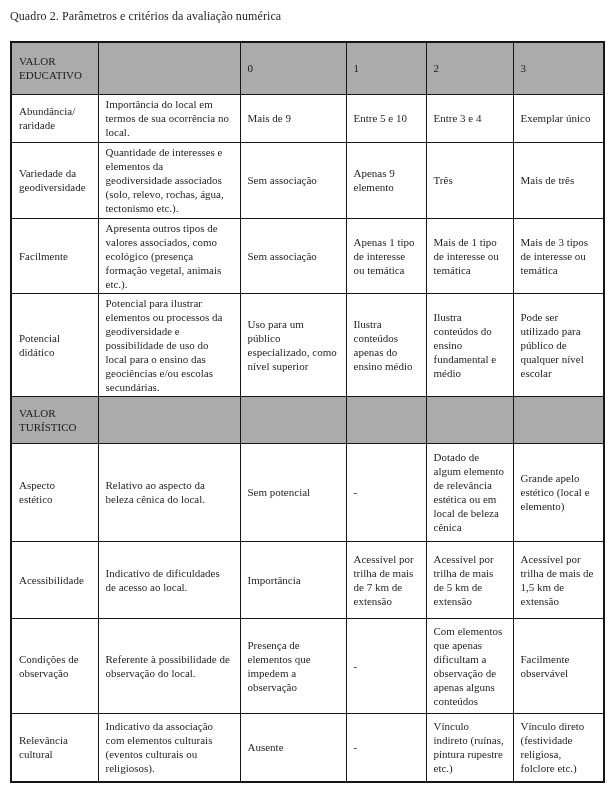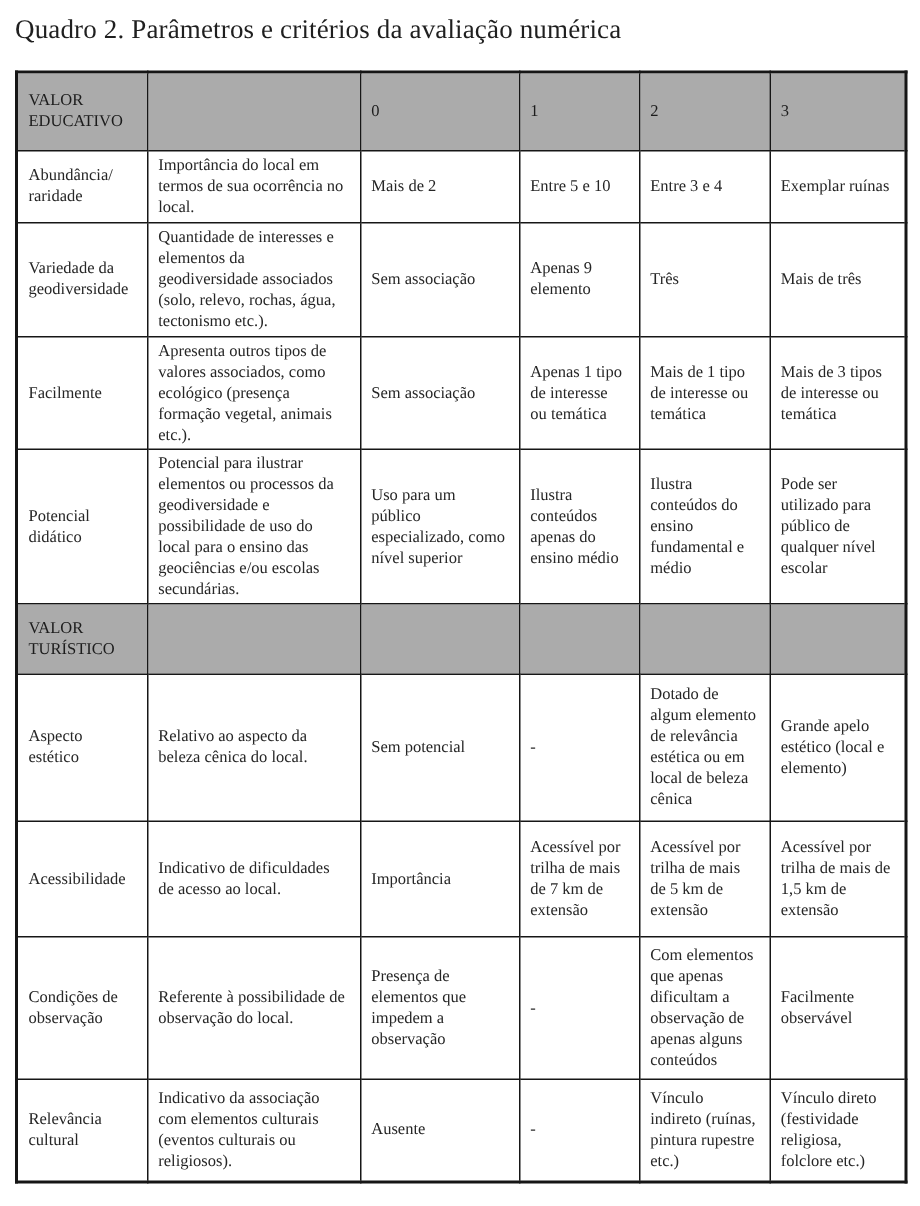--- a/index.html
+++ b/index.html
@@ -5,21 +5,21 @@
   html, body { margin: 0; padding: 0; }
   body {
     width: 613px; height: 804px;
     background: #ffffff;
     font-family: "Liberation Serif", serif;
     color: #262626;
     overflow: hidden;
   }
   .page { padding: 7px 10px 0 10px; }
   .caption {
-    font-size: 18px;
+    font-size: 12px;
     margin: 2px 0 0 0;
     color: #1f1f1f;
     letter-spacing: 0.1px;
   }
   table.grid {
     border-collapse: collapse;
     table-layout: fixed;
     width: 593px;
     margin-top: 17px;
     border: 2px solid #161616;
@@ -68,24 +68,24 @@
       <td class="hdr"></td>
       <td class="hdr">0</td>
       <td class="hdr">1</td>
       <td class="hdr">2</td>
       <td class="hdr">3</td>
     </tr>
 
     <tr style="height:48px">
       <td>Abundância/ raridade</td>
       <td>Importância do local em termos de sua ocorrência no local.</td>
-      <td>Mais de 2</td>
+      <td>Mais de 9</td>
       <td>Entre 5 e 10</td>
       <td>Entre 3 e 4</td>
-      <td>Exemplar ruínas</td>
+      <td>Exemplar único</td>
     </tr>
 
     <tr style="height:76px">
       <td>Variedade da geodiversidade</td>
       <td>Quantidade de interesses e elementos da geodiversidade associados (solo, relevo, rochas, água, tectonismo etc.).</td>
       <td>Sem associação</td>
       <td>Apenas 9 elemento</td>
       <td>Três</td>
       <td>Mais de três</td>
     </tr>

